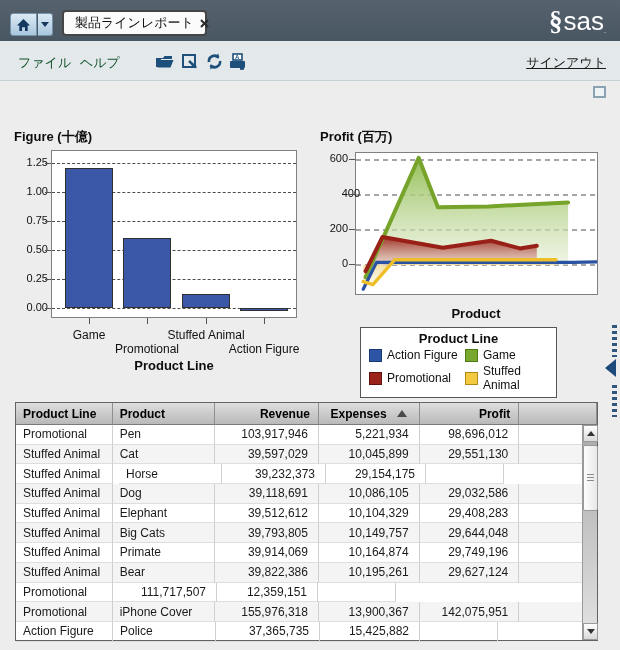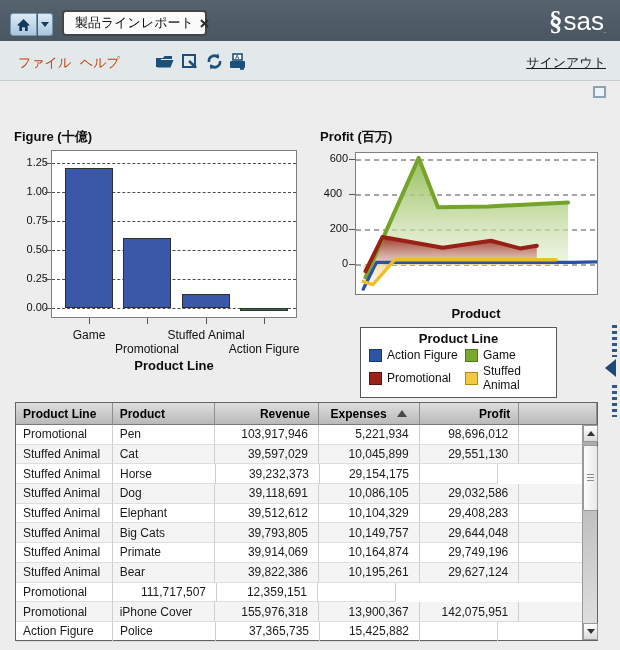--- a/index.html
+++ b/index.html
@@ -18,21 +18,21 @@
          display:flex; align-items:center; padding:10px 6px; gap:5px; cursor:pointer; }
   .tab-label { font-size:13px; color:#111; white-space:nowrap; }
   .tab-close { display:flex; align-items:center; cursor:pointer; margin-left:1px; }
   .sas-logo { position:absolute; right:14px; top:6px; color:#ffffff; display:flex; align-items:baseline; }
   .sas-swoosh { font-size:27px; font-family:"Liberation Serif",serif; font-weight:bold; margin-right:1px; }
   .sas-text { font-size:26px; letter-spacing:0px; font-weight:normal; }
   .sas-reg { font-size:7px; align-self:flex-end; margin-bottom:3px; }
 
   
   .menubar { position:absolute; left:0; top:41px; width:620px; height:40px; background:#e3e8ea; border-bottom:1px solid #c6d0d4; }
-  .menu-item { position:absolute; top:13px; font-size:13px; color:#c2410c; cursor:pointer; }
+  .menu-item { position:absolute; top:13px; font-size:13px; color:#14532d; cursor:pointer; }
   .toolbar-icon { position:absolute; top:11px; width:19px; height:19px; cursor:pointer; }
   .signout { position:absolute; right:14px; top:13px; font-size:13px; color:#1a1a1a; text-decoration:underline; cursor:pointer; }
 
   
   .maximize-btn { position:absolute; left:593px; top:86px; width:13px; height:12px; border:2px solid #8aa3b3; background:#eef3f5; cursor:pointer; }
 
   
   .chart-title { position:absolute; font-size:13px; font-weight:bold; color:#0d0d0d; }
   .plot { position:absolute; background:#ffffff; border:1px solid #7f7f7f; }
   .gridline { position:absolute; border-top:1px dashed #4d4d4d; height:0; }
@@ -211,21 +211,21 @@
         <polyline points="9.6,118.1 26.5,84.0 86.8,94.8 135.0,87.8 163.9,95.4 180.8,92.8" fill="none" stroke="#992016" stroke-width="4" stroke-linejoin="round" stroke-linecap="round"></polyline>
         <polyline points="7.2,136.2 20.5,109.4 216.9,109.4 241.0,108.8" fill="none" stroke="#2a52a2" stroke-width="3.2" stroke-linejoin="round" stroke-linecap="round"></polyline>
         <polyline points="7.2,128.6 16.9,131.6 38.6,106.8 200.0,106.8" fill="none" stroke="#eebf29" stroke-width="3.4" stroke-linejoin="round" stroke-linecap="round"></polyline>
       </svg>
   </div>
   <div id="areachart-layer">
       <div class="ytick-label" style="left: 318px; top: 257px; width: 30px;">0</div>
       <div class="tickmark" style="left: 349px; top: 264px; width: 6px; height: 1px;"></div>
       <div class="ytick-label" style="left: 318px; top: 222px; width: 30px;">200</div>
       <div class="tickmark" style="left: 349px; top: 229px; width: 6px; height: 1px;"></div>
-      <div class="ytick-label" style="left: 318px; top: 187px; width: 30px; text-align: center;">400</div>
+      <div class="ytick-label" style="left: 330px; top: 187px; width: 30px;">400</div>
       <div class="tickmark" style="left: 349px; top: 194px; width: 6px; height: 1px;"></div>
       <div class="ytick-label" style="left: 318px; top: 152px; width: 30px;">600</div>
       <div class="tickmark" style="left: 349px; top: 159px; width: 6px; height: 1px;"></div>
     </div>
   <div class="axis-title" style="left:416px; top:306px; width:120px;">Product</div>
 
   <div class="legend">
     <div class="legend-title">Product Line</div>
     <div class="legend-grid" id="legend-entries">
         <div class="legend-entry">
@@ -283,21 +283,21 @@
         <div class="tr">
           <div class="td left" style="width: 97px;">Stuffed Animal</div>
           <div class="td left" style="width: 103px;">Cat</div>
           <div class="td right" style="width: 104px;">39,597,029</div>
           <div class="td right" style="width: 101px;">10,045,899</div>
           <div class="td right" style="width: 100px;">29,551,130</div>
           <div class="td left" style="width: 78px;"></div>
         </div>
         <div class="tr">
           <div class="td left" style="width: 97px;">Stuffed Animal</div>
-          <div class="td left" style="width: 103px;">Horse</div>
+          <div class="td left" style="width: 103px; margin-left: 6px;">Horse</div>
           <div class="td right" style="width: 104px;">39,232,373</div>
           <div class="td right" style="width: 100px;">29,154,175</div>
           <div class="td left" style="width: 78px;"></div>
         </div>
         <div class="tr">
           <div class="td left" style="width: 97px;">Stuffed Animal</div>
           <div class="td left" style="width: 103px;">Dog</div>
           <div class="td right" style="width: 104px;">39,118,691</div>
           <div class="td right" style="width: 101px;">10,086,105</div>
           <div class="td right" style="width: 100px;">29,032,586</div>

